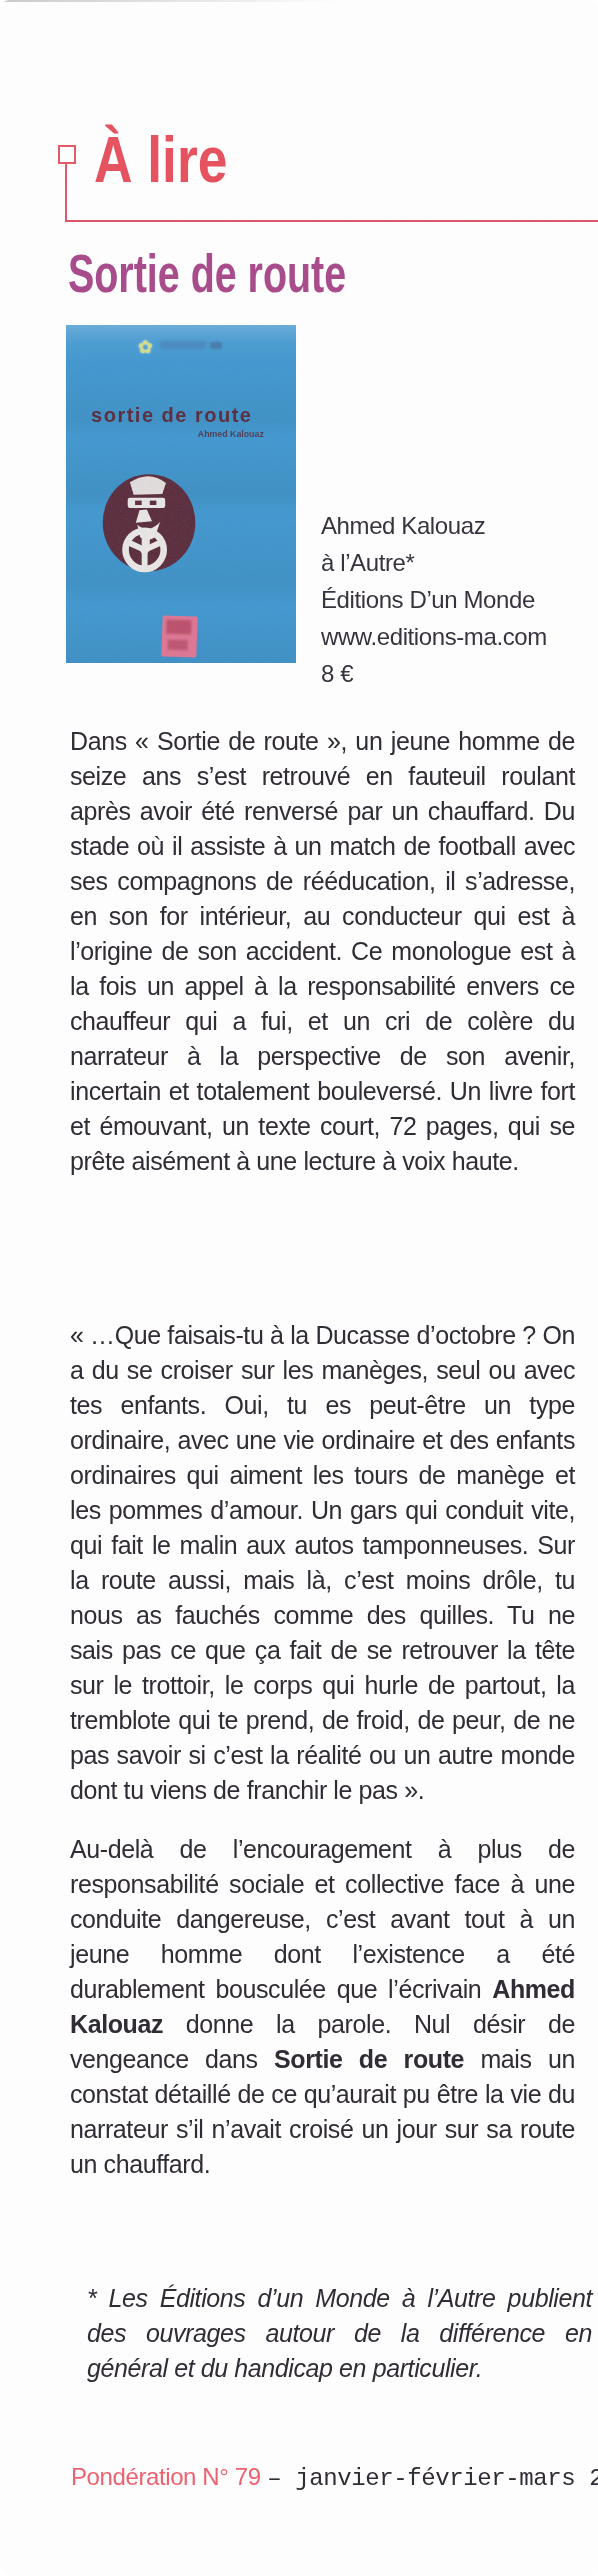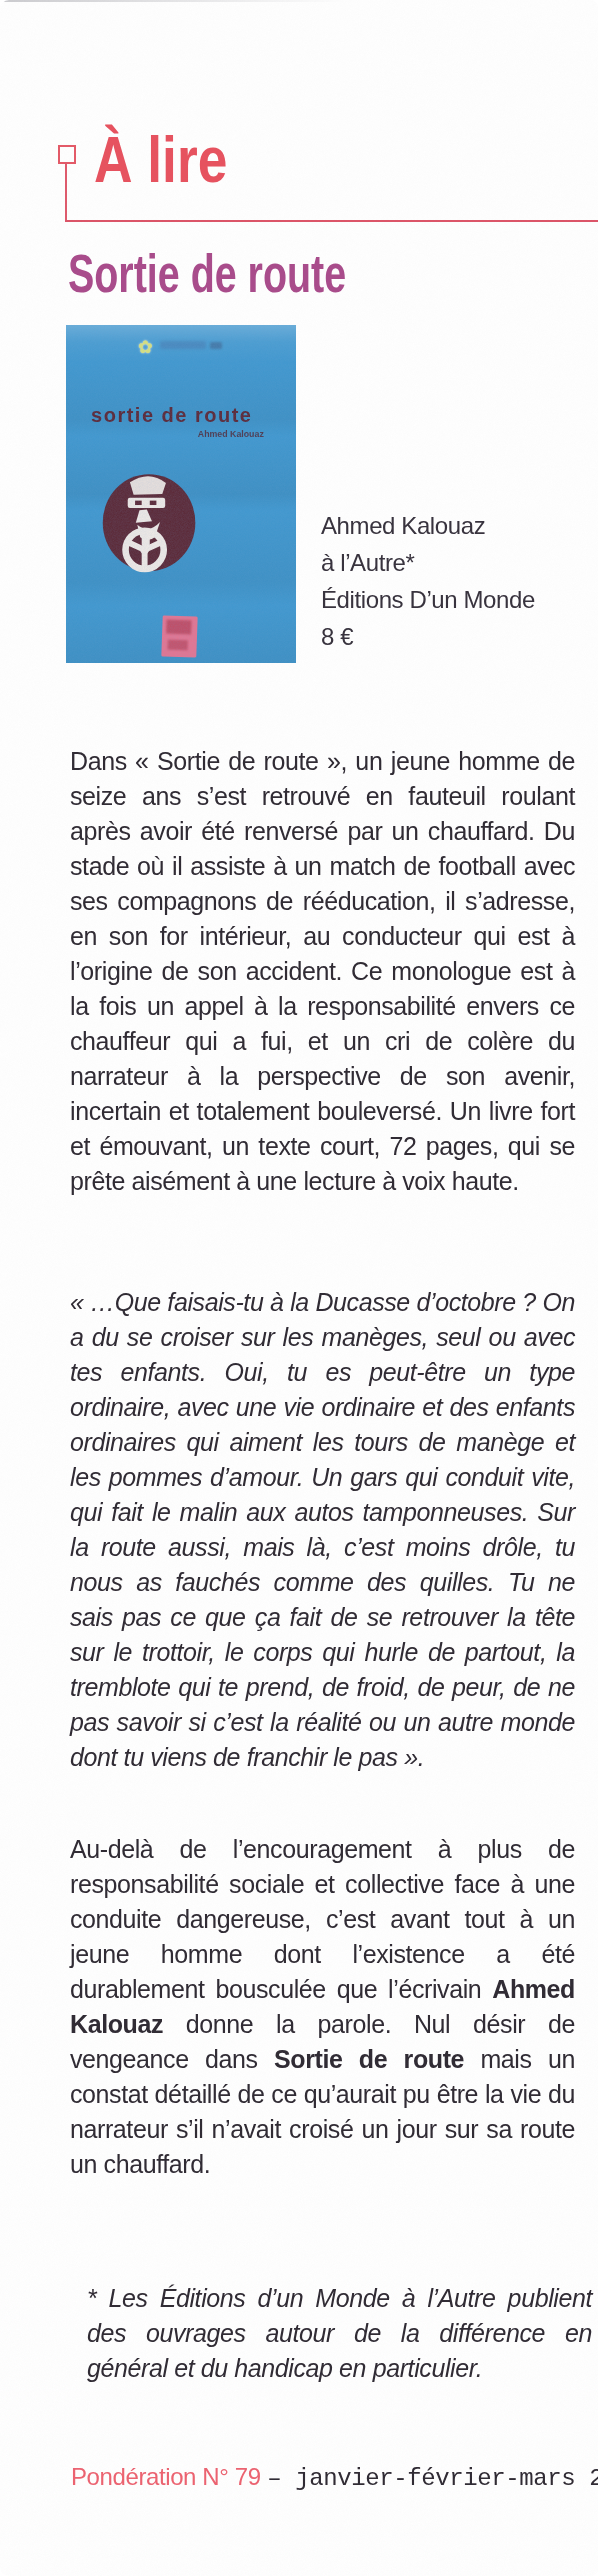--- a/index.html
+++ b/index.html
@@ -46,22 +46,22 @@
   .sticker .mark1{position:absolute;left:4.4px;top:4.4px;width:25px;height:13.2px;
     background:rgba(150,25,45,.45);filter:blur(1.1px);}
   .sticker .mark2{position:absolute;left:5.9px;top:23.5px;width:20.6px;height:10.3px;
     background:rgba(150,25,45,.40);filter:blur(1.1px);}
   
   .book-info{position:absolute;left:321px;top:507px;font-size:24px;line-height:37px;
     color:#37323d;letter-spacing:-0.4px;white-space:nowrap;}
   
   .bodytext{position:absolute;left:70px;width:505px;font-size:25px;line-height:35px;
     color:#2f2a33;text-align:justify;letter-spacing:-0.4px;}
-  .p1{top:744px;}
-  .quote{top:1285px;font-style:italic;}
+  .p1{top:724px;}
+  .quote{top:1318px;}
   .p3{top:1832px;}
   .p3 .bold{font-weight:bold;}
   .footnote{top:2264px;font-style:italic;}
   
   .footer{position:absolute;left:71px;top:2461px;font-size:24px;line-height:31px;
     letter-spacing:-0.4px;white-space:nowrap;}
   .footer .journal{color:#ed6270;}
   .footer .issue{color:#2f2a33;margin-left:6.6px;font-family:Liberation Mono, monospace;}
   .page-noise{position:absolute;inset:0;opacity:.035;pointer-events:none;}
 </style>
@@ -111,20 +111,21 @@
         <feColorMatrix type="matrix" values="0 0 0 0 0.2  0 0 0 0 0.4  0 0 0 0 0.7  0 0 0 0.6 0"></feColorMatrix>
         </filter>
       <rect width="313" height="460" filter="url(#coverNoise)"></rect>
     </svg>
   </div>
 
   <div class="book-info">
     <div>Ahmed Kalouaz</div>
     <div>à l’Autre*</div>
     <div>Éditions D’un Monde</div>
+    <div>www.editions-ma.com</div>
     <div>8 €</div>
   </div>
 
   <p class="bodytext p1" style="margin:0;">Dans «&nbsp;Sortie de route&nbsp;», un jeune homme de seize ans s’est retrouvé en fauteuil roulant après avoir été renversé par un chauffard. Du stade où il assiste à un match de football avec ses compagnons de rééducation, il s’adresse, en son for intérieur, au conducteur qui est à l’origine de son accident. Ce monologue est à la fois un appel à la responsabilité envers ce chauffeur qui a fui, et un cri de colère du narrateur à la perspective de son avenir, incertain et totalement bouleversé. Un livre fort et émouvant, un texte court, 72 pages, qui se prête aisément à une lecture à voix haute.</p>
 
   <p class="bodytext quote" style="margin:0;">«&nbsp;…Que faisais-tu à la Ducasse d’octobre&nbsp;? On a du se croiser sur les manèges, seul ou avec tes enfants. Oui, tu es peut-être un type ordinaire, avec une vie ordinaire et des enfants ordinaires qui aiment les tours de manège et les pommes d’amour. Un gars qui conduit vite, qui fait le malin aux autos tamponneuses. Sur la route aussi, mais là, c’est moins drôle, tu nous as fauchés comme des quilles. Tu ne sais pas ce que ça fait de se retrouver la tête sur le trottoir, le corps qui hurle de partout, la tremblote qui te prend, de froid, de peur, de ne pas savoir si c’est la réalité ou un autre monde dont tu viens de franchir le pas&nbsp;».</p>
 
   <p class="bodytext p3" style="margin:0;"><span>Au-delà de l’encouragement à plus de responsabilité sociale et collective face à une conduite dangereuse, c’est avant tout à un jeune homme dont l’existence a été durablement bousculée que l’écrivain </span><span class="bold">Ahmed Kalouaz</span><span> donne la parole. Nul désir de vengeance dans </span><span class="bold">Sortie de route</span><span> mais un constat détaillé de ce qu’aurait pu être la vie du narrateur s’il n’avait croisé un jour sur sa route un chauffard.</span></p>
 
   <p class="bodytext footnote" style="margin:17px;">* Les Éditions d’un Monde à l’Autre publient des ouvrages autour de la différence en général et du handicap en particulier.</p>

